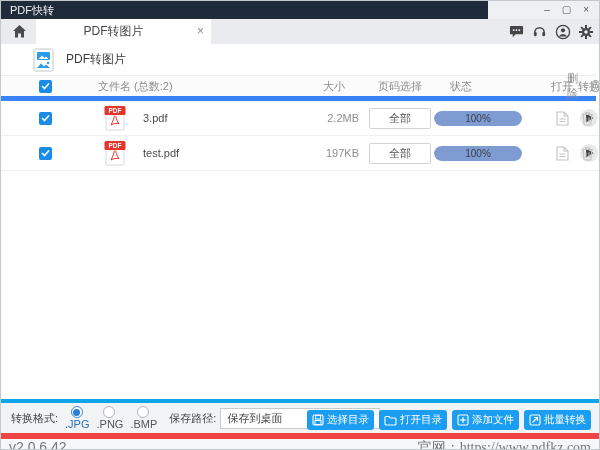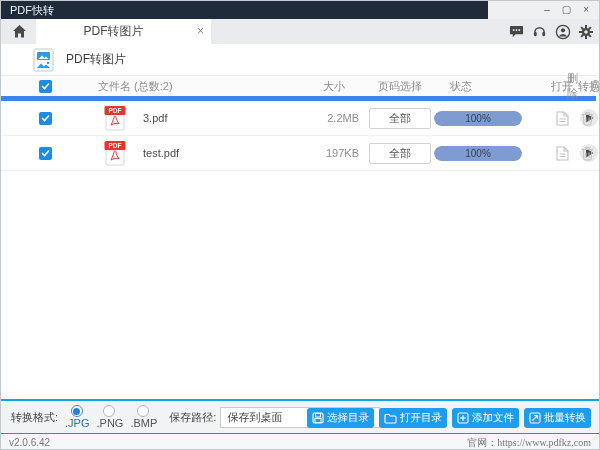--- a/index.html
+++ b/index.html
@@ -53,38 +53,38 @@
   .progress .pct { position:absolute; left:0; right:0; top:0; text-align:center; line-height:15px;
                    font-size:10px; font-weight:normal; color:#3b3f49; }
   .c-convert { left:536px; width:26px; justify-content:center;margin-left:39px; }
   .c-open { left:548px; width:26px; justify-content:center; }
   .c-del { left:574px; width:24px; justify-content:center; }
   .h-del { left:566px; width:34px; gap:3px; }
   .play-btn { width:18px; height:18px; border-radius:50%; background:#e9e9e9; display:flex; align-items:center; justify-content:center; }
 
   
   .bottombar { position:absolute; top:398px; left:0; width:600px; height:34px; background:#f2f3f5;
-               border-top:2px solid #0ea5e9; display:flex; align-items:center; font-size:11px; color:#444; }
+               border-top:4px solid #0ea5e9; display:flex; align-items:center; font-size:11px; color:#444; }
   .fmt-label { margin-left:10px; }
   .radio-item { display:flex; align-items:center; margin-left:7px; color:#555;flex-direction:column; }
   .radio-circle { width:12px; height:12px; border-radius:50%; border:1px solid #b3b3b3; background:#fff; margin-right:1px;
                   display:flex; align-items:center; justify-content:center; }
   .radio-item.selected .radio-circle { border-color:#3a87d6; }
   .radio-item.selected .radio-dot { width:7px; height:7px; border-radius:50%; background:#2a7fd4; }
   .radio-item.selected { color:#2a6fb8; }
   .path-label { margin-left:12px; }
   .path-input { margin-left:4px; width:160px; height:21px; border:1px solid #c9c9c9; background:#fff;
                 font-size:11px; color:#444; padding:0 6px; font-family:inherit; }
   .btn-group { position:absolute; right:10px; top:7px; display:flex; gap:5px; }
   .blue-btn { height:20px; background:#1b9df2; border-radius:3px; color:#fff; font-size:10.5px;
               display:flex; align-items:center; padding:0 5px; gap:3px; white-space:nowrap; }
 
   
   .statusbar { position:absolute; top:432px; left:0; width:600px; height:18px; background:#f6f7f8;
-               border-top:1px solid #ef4444; font-size:10px; color:#777; }
+               border-top:6px solid #ef4444; font-size:14px; color:#777; }
   .version { position:absolute; left:8px; line-height:17px; }
   .website { position:absolute; right:10px; line-height:17px;font-family:Liberation Serif, serif; }
 </style>
 </head>
 <body>
 
 <div class="titlebar">
   <span class="app-title">PDF快转</span>
   <div class="ctrl-zone">
     <span class="winbtn">–</span>

